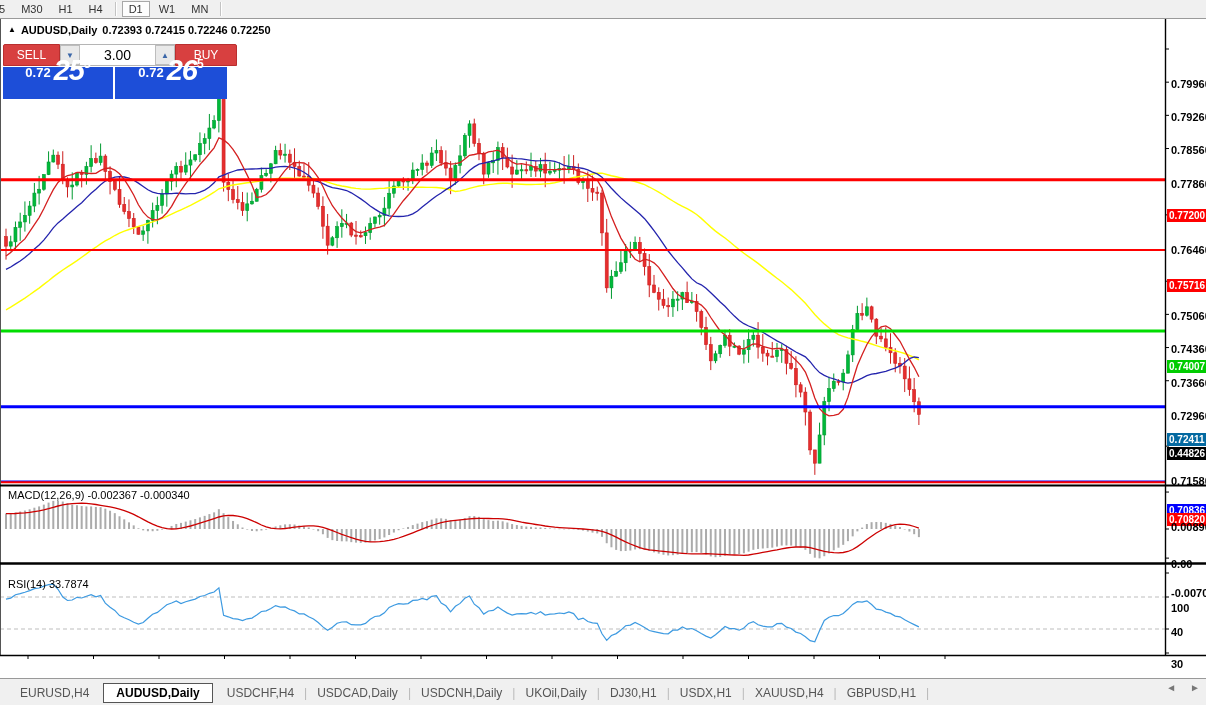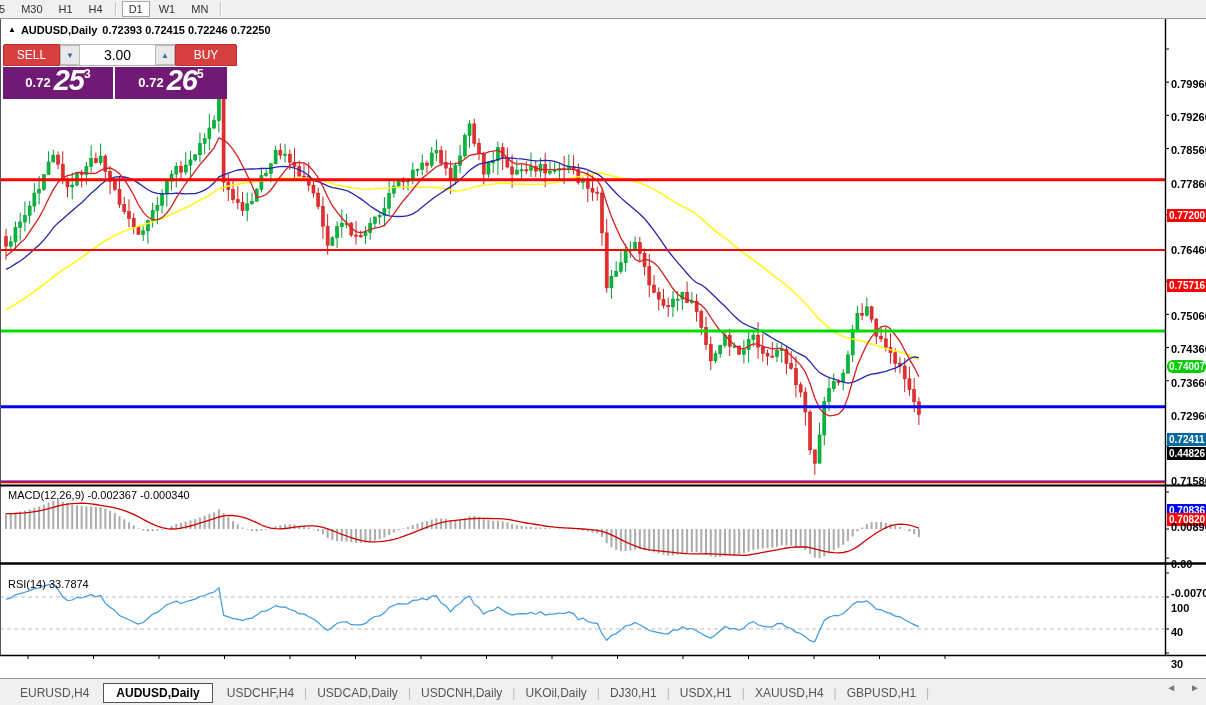--- a/index.html
+++ b/index.html
@@ -28,22 +28,22 @@
   .tp-btn{background:#d84040;border:1px solid #b92f2f;color:#fff;font-size:12px;
     display:flex;align-items:center;justify-content:center;cursor:pointer;}
   .tp-sell{width:55px;border-radius:2px 0 0 0;}
   .tp-buy{width:60px;border-radius:0 2px 0 0;}
   .tp-spin{width:115px;display:flex;border-top:1px solid #b5b5b5;border-bottom:1px solid #b5b5b5;background:#fff;}
   .spinbtn{width:18px;background:#e9e9e9;border:1px solid #bdbdbd;color:#3a66a8;font-size:8px;
     display:flex;align-items:center;justify-content:center;cursor:pointer;}
   .tp-vol{flex:1;border:none;outline:none;font-size:14px;text-align:center;color:#000;
     font-family:"Liberation Sans",sans-serif;width:60px;}
   .tp-row2{display:flex;margin-top:1px;height:32px;}
-  .tp-price{background:#701a75;color:#fff;display:flex;align-items:flex-end;
-    justify-content:center;padding-bottom:6px;cursor:pointer;}
+  .tp-price{background:#1d4ed8;color:#fff;display:flex;align-items:flex-end;
+    justify-content:center;padding-bottom:16px;cursor:pointer;}
   .tp-price.sellp{width:110px;margin-right:2px;}
   .tp-price.buyp{width:112px;}
   .tp-price .frac{font-size:13px;font-weight:700;margin-right:3px;line-height:20px;}
   .tp-price .big{font-size:29px;font-weight:700;line-height:26px;letter-spacing:-1px;font-style:italic;}
   .tp-price .sup{font-size:12px;font-weight:700;position:relative;top:-12px;}
 
   
   .pricetick{position:absolute;left:1171px;font-size:11px;font-weight:700;color:#000;white-space:nowrap;}
   .pricebadge{position:absolute;left:1167px;width:35px;font-size:10px;font-weight:700;color:#fff;
     padding:1px 2px;text-align:left;white-space:nowrap;}
@@ -758,21 +758,21 @@
         <div class="pricetick" style="top: 126.346px;">0.78560</div>
         <div class="pricetick" style="top: 159.519px;">0.77860</div>
         <div class="pricetick" style="top: 225.865px;">0.76460</div>
         <div class="pricetick" style="top: 292.211px;">0.75060</div>
         <div class="pricetick" style="top: 325.384px;">0.74360</div>
         <div class="pricetick" style="top: 358.557px;">0.73660</div>
         <div class="pricetick" style="top: 391.73px;">0.72960</div>
         <div class="pricetick" style="top: 457.128px;">0.71580</div>
         <div class="pricebadge" style="top: 190.796px; background: rgb(255, 0, 0);">0.77200</div>
         <div class="pricebadge" style="top: 261.123px; background: rgb(255, 0, 0);">0.75716</div>
-        <div class="pricebadge" style="top: 342.113px; background: rgb(0, 204, 0); border-radius: 6px;">0.74007</div>
+        <div class="pricebadge" style="top: 342.113px; background: rgb(0, 204, 0);">0.74007</div>
         <div class="pricebadge" style="top: 414.747px; background: #0369a1;">0.72411</div>
         <div class="pricebadge" style="top: 429.377px; background: rgb(0, 0, 0);">0.44826</div>
         <div class="pricebadge" style="top: 486.386px; background: rgb(0, 0, 255);">0.70836</div>
         <div class="pricebadge" style="top: 495.145px; background: rgb(255, 0, 0);">0.70820</div>
         <div class="subtick" style="top: 503.048px;">0.008904</div>
         <div class="subtick" style="top: 540px;">0.00</div>
         <div class="subtick" style="top: 569.121px;">-0.007017</div>
         <div class="subtick" style="top: 584px;">100</div>
         <div class="subtick" style="top: 608px;">40</div>
         <div class="subtick" style="top: 640px;">30</div>

